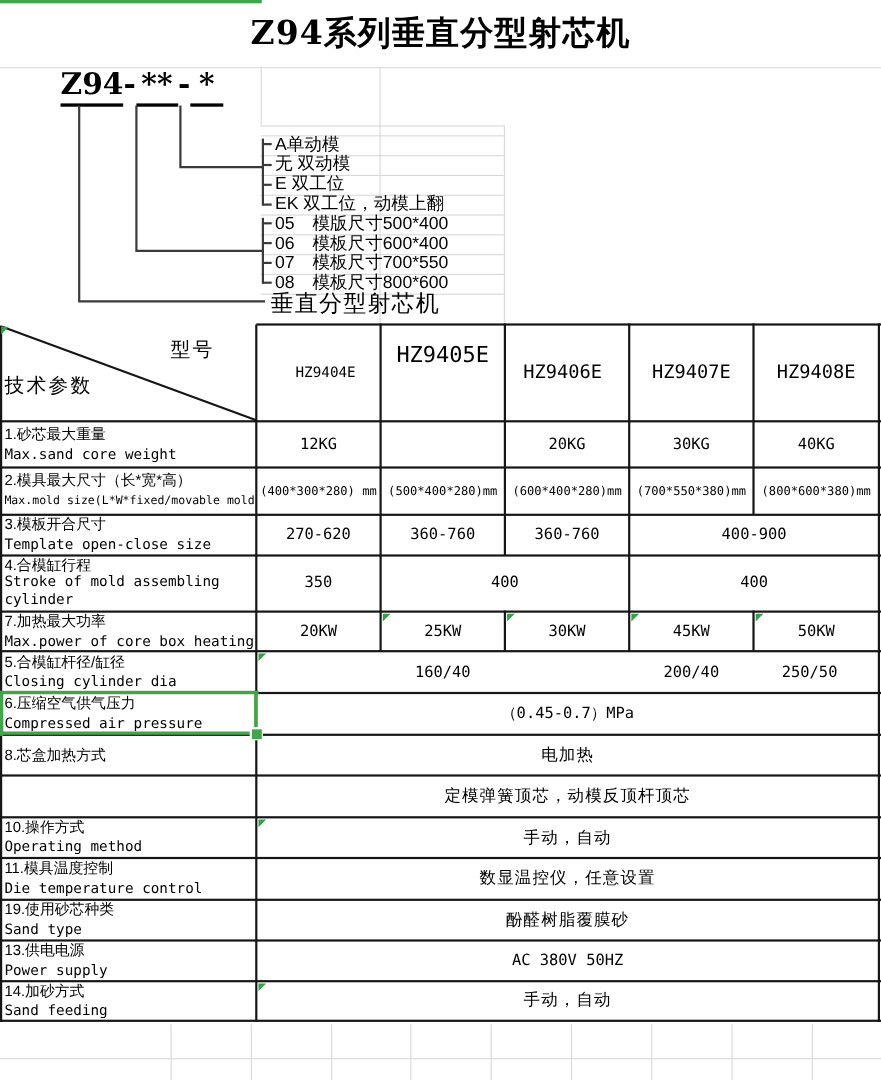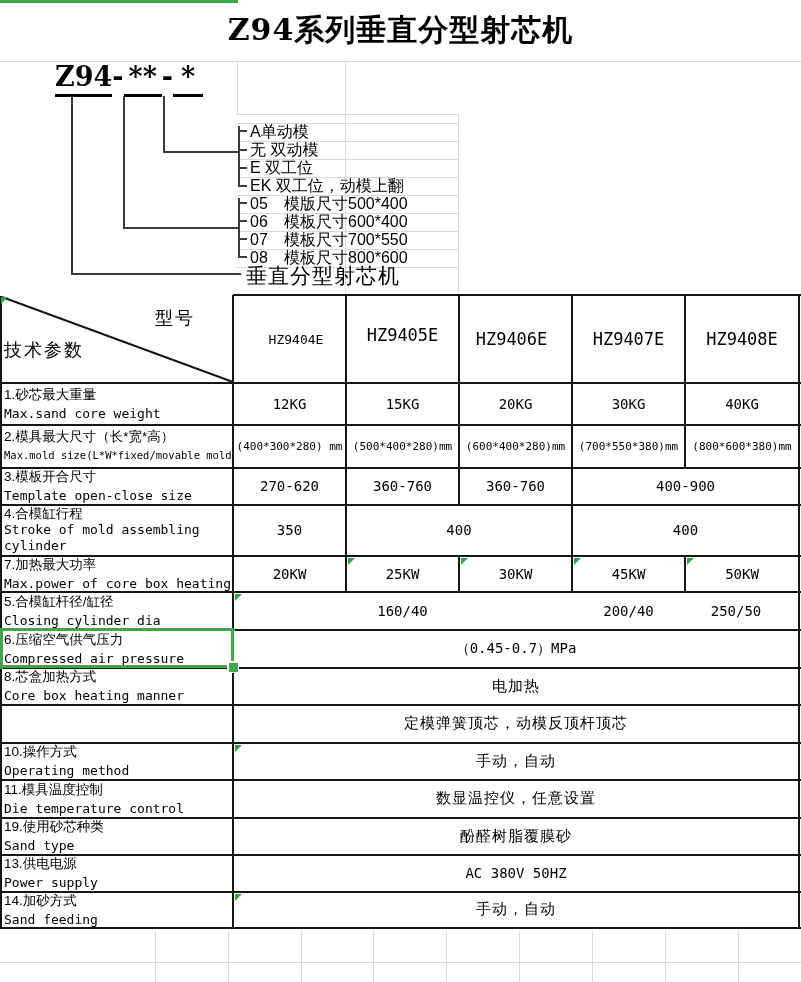--- a/index.html
+++ b/index.html
@@ -141,31 +141,30 @@
     <div class="vline" style="left:571px;top:294px;height:298px"></div>
     <div class="vline" style="left:684px;top:294px;height:174px"></div>
     <div class="vline" style="left:684px;top:555px;height:37px"></div>
   </div>
 
   <div class="tri" style="left:1px;top:297px"></div>
   <div class="corner-t" style="left:155px;top:306px">型号</div>
   <div class="corner-t" style="left:4px;top:338px">技术参数</div>
 
   <div class="cell" style="left:234px;top:296px;width:124px;height:86px;font-size:13px">HZ9404E</div>
-  <div class="cell" style="left:347px;top:292px;width:111px;height:86px;font-size:17px">HZ9405E</div>
+  <div class="cell" style="left:347px;top:279px;width:111px;height:86px;font-size:20px">HZ9405E</div>
   <div class="cell" style="left:456px;top:296px;width:111px;height:86px;font-size:17px">HZ9406E</div>
   <div class="cell" style="left:573px;top:296px;width:111px;height:86px;font-size:17px">HZ9407E</div>
   <div class="cell" style="left:686px;top:296px;width:112px;height:86px;font-size:17px">HZ9408E</div>
 
   <div class="lbl" style="left:0;top:383px;width:230px;height:41px">
     <span class="zh">1.砂芯最大重量</span>
     <span class="en">Max.sand core weight</span>
   </div>
   <div class="cell" style="left:234px;top:383px;width:111px;height:41px">12KG</div>
-  <div class="cell" style="left:347px;top:383px;width:111px;height:41px">15KG</div>
   <div class="cell" style="left:460px;top:383px;width:111px;height:41px">20KG</div>
   <div class="cell" style="left:573px;top:383px;width:111px;height:41px">30KG</div>
   <div class="cell" style="left:686px;top:383px;width:112px;height:41px">40KG</div>
 
   <div class="lbl" style="left:0;top:425px;width:230px;height:42px">
     <span class="zh">2.模具最大尺寸（长*宽*高）</span>
     <span class="en" style="font-size:10.5px">Max.mold size(L*W*fixed/movable mold</span>
   </div>
   <div class="cell small" style="left:234px;top:425px;width:111px;height:42px">(400*300*280) mm</div>
   <div class="cell small" style="left:347px;top:425px;width:111px;height:42px">(500*400*280)mm</div>
@@ -215,21 +214,20 @@
   <div class="tri" style="left:235px;top:594px"></div>
 
   <div class="lbl" style="left:0;top:630px;width:230px;height:37px">
     <span class="zh">6.压缩空气供气压力</span>
     <span class="en">Compressed air pressure</span>
   </div>
   <div class="cell" style="left:234px;top:630px;width:564px;height:37px">（0.45-0.7）MPa</div>
 
   <div class="lbl" style="left:0;top:668px;width:230px;height:36px">
     <span class="zh">8.芯盒加热方式</span>
-    <span class="en">Core box heating manner</span>
   </div>
   <div class="cell cjk" style="left:234px;top:668px;width:564px;height:36px">电加热</div>
 
   <div class="cell cjk" style="left:234px;top:705px;width:564px;height:37px">定模弹簧顶芯，动模反顶杆顶芯</div>
 
   <div class="lbl" style="left:0;top:743px;width:230px;height:36px">
     <span class="zh">10.操作方式</span>
     <span class="en">Operating method</span>
   </div>
   <div class="cell cjk" style="left:234px;top:743px;width:564px;height:36px">手动，自动</div>

